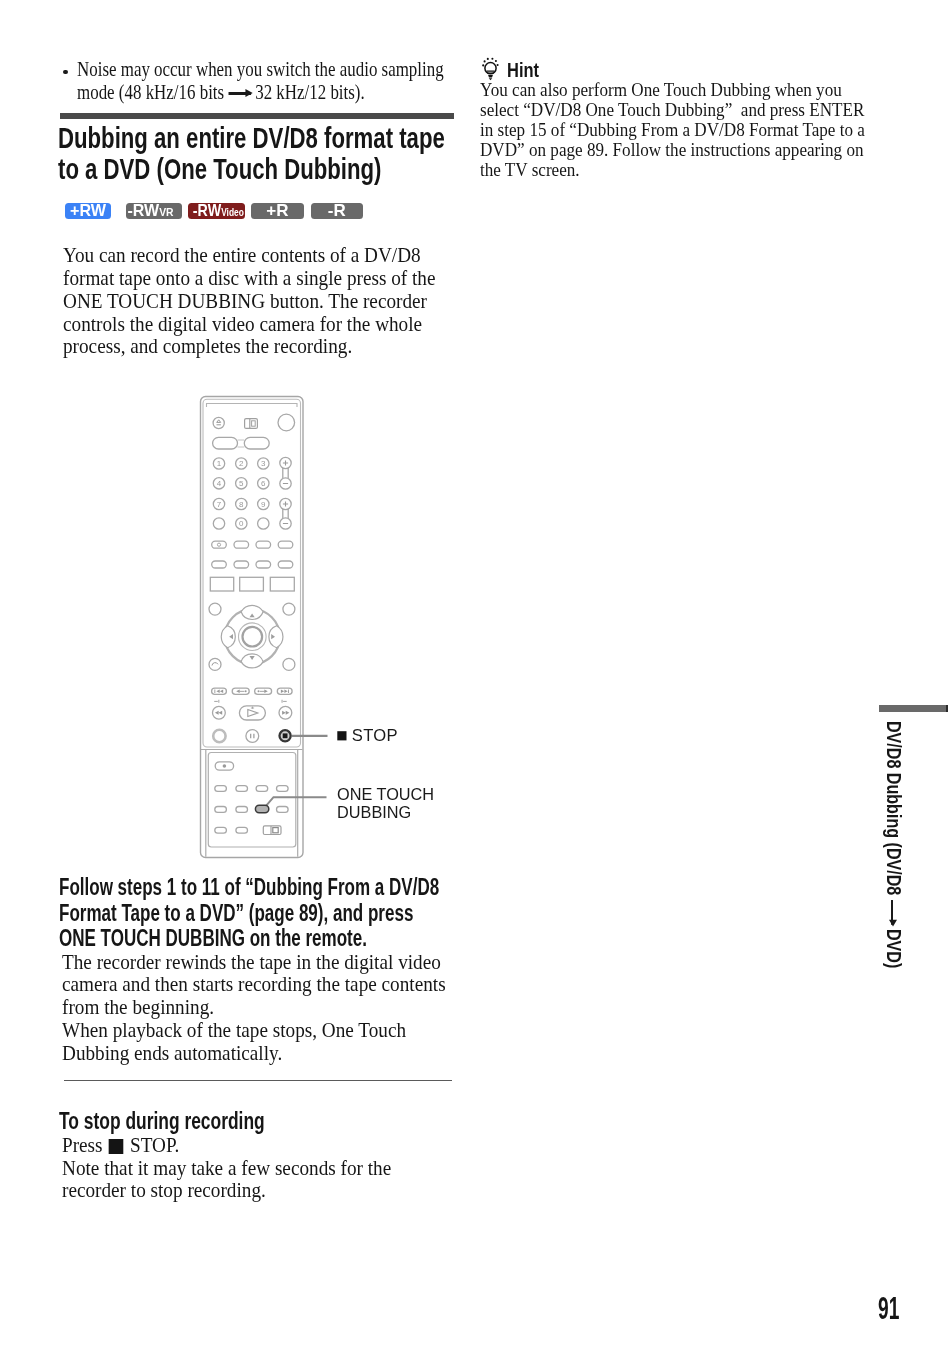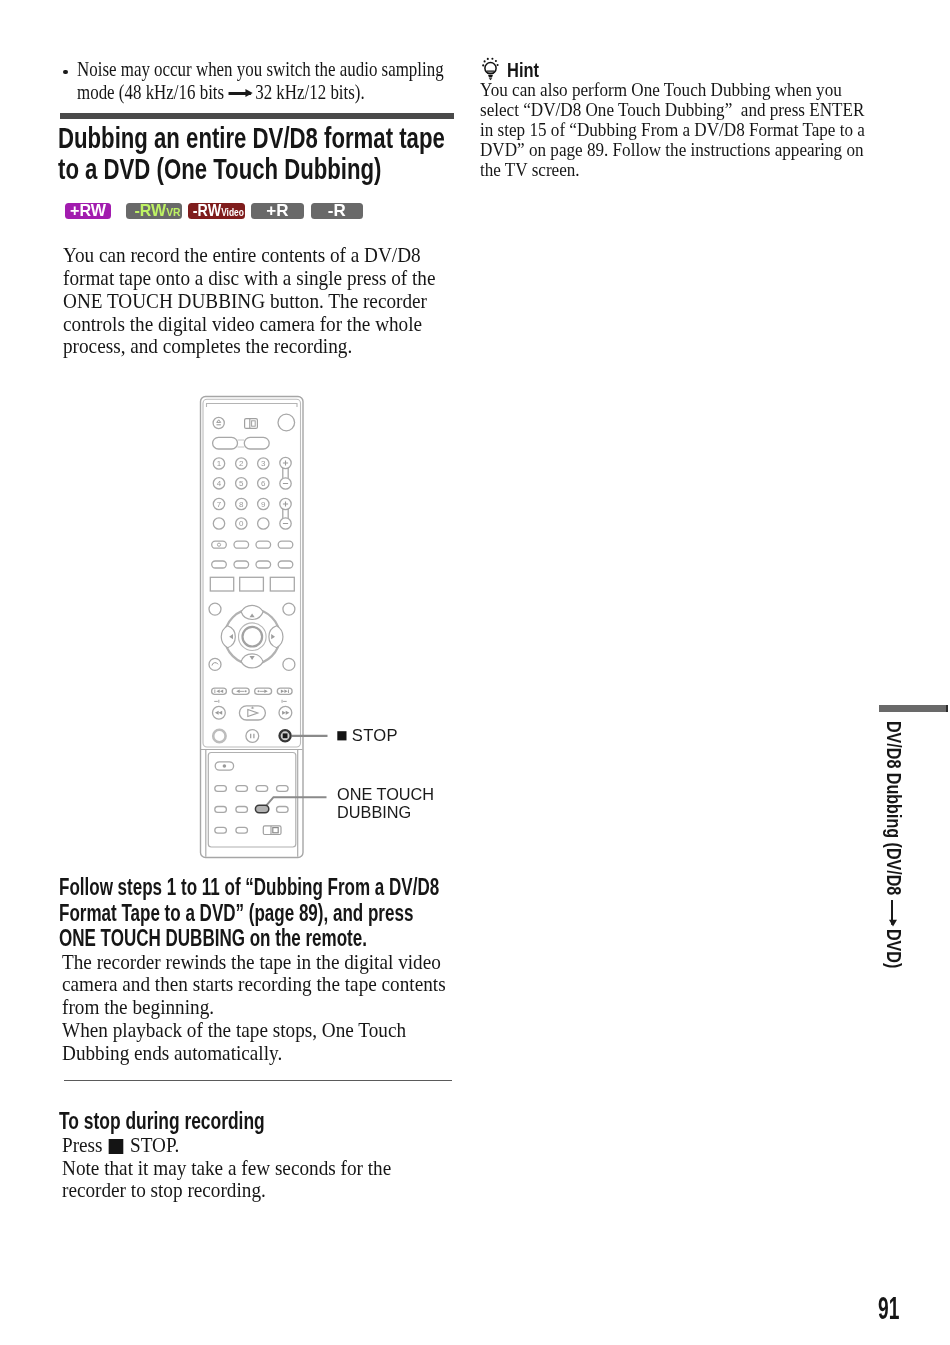--- a/index.html
+++ b/index.html
@@ -14,23 +14,23 @@
 </head>
 <body>
 
 <div class="abs" style="left:63.2px;top:69.6px;width:4.8px;height:4.8px;border-radius:50%;background:#1a1a1a"></div>
 <div class="abs serif" style="left:76.6px;top:58.1px;line-height:22.6px;transform-origin:0 0;transform:scaleX(0.806)">Noise may occur when you switch the audio sampling<br>mode (48 kHz/16 bits <span style="display:inline-block;position:relative;width:28px;height:2.4px;background:#1a1a1a;vertical-align:4px"><span style="position:absolute;right:-2px;top:-3.6px;width:0;height:0;border-left:9px solid #1a1a1a;border-top:4.8px solid transparent;border-bottom:4.8px solid transparent"></span></span> 32 kHz/12 bits).</div>
 
 <div class="abs" style="left:59.5px;top:113px;width:394px;height:6.2px;background:#4a4a4a"></div>
 
 <div class="abs sansb" style="left:58.2px;top:122.2px;font-size:30px;line-height:31.2px;transform-origin:0 0;transform:scaleX(0.739)">Dubbing an entire DV/D8 format tape<br>to a DVD (One Touch Dubbing)</div>
 
-<div class="abs sansb" style="left:64.5px;top:203.3px;width:46.3px;height:16.2px;background:#a21caf;border-radius:3.5px;color:#fff;font-size:17px;text-align:center;line-height:15px"><span class="cx" style="transform-origin:50% 0;transform:scaleX(0.95)">+RW</span></div>
-
-<div class="abs sansb" style="left:126.2px;top:203.3px;width:55.5px;height:16.2px;background:#696969;border-radius:3.5px;color:#bef264;font-size:17px;text-align:right;line-height:15px"><span class="cx" style="transform-origin:50% 0;transform:scaleX(0.94)">-RW<span style="font-size:11px">VR</span></span></div>
+<div class="abs sansb" style="left:64.5px;top:203.3px;width:46.3px;height:16.2px;background:#3b82f6;border-radius:3.5px;color:#fff;font-size:17px;text-align:center;line-height:15px"><span class="cx" style="transform-origin:50% 0;transform:scaleX(0.95)">+RW</span></div>
+
+<div class="abs sansb" style="left:126.2px;top:203.3px;width:55.5px;height:16.2px;background:#696969;border-radius:3.5px;color:#ffffff;font-size:17px;text-align:left;line-height:15px"><span class="cx" style="transform-origin:50% 0;transform:scaleX(0.94)">-RW<span style="font-size:11px">VR</span></span></div>
 
 <div class="abs sansb" style="left:188.2px;top:203.3px;width:56.8px;height:16.2px;background:#7f1d1d;border-radius:3.5px;color:#fff;font-size:17px;text-align:center;line-height:15px"><span class="cx" style="transform-origin:50% 0;transform:scaleX(0.84)">-RW<span style="font-size:10px">Video</span></span></div>
 
 <div class="abs sansb" style="left:250.7px;top:203.3px;width:53.3px;height:16.2px;background:#696969;border-radius:3.5px;color:#fff;font-size:17px;text-align:center;line-height:15px"><span class="cx" style="transform-origin:50% 0;transform:scaleX(1)">+R</span></div>
 
 <div class="abs sansb" style="left:310.6px;top:203.3px;width:52.4px;height:16.2px;background:#696969;border-radius:3.5px;color:#fff;font-size:17px;text-align:center;line-height:15px"><span class="cx" style="transform-origin:50% 0;transform:scaleX(1)">-R</span></div>
 
 <div class="abs serif" style="left:62.8px;top:244.2px;transform-origin:0 0;transform:scaleX(0.915)">You can record the entire contents of a DV/D8<br>format tape onto a disc with a single press of the<br>ONE TOUCH DUBBING button. The recorder<br>controls the digital video camera for the whole<br>process, and completes the recording.</div>
 
 <svg class="abs" style="left:195px;top:392px" width="260" height="470" viewBox="195 392 260 470" fill="none">

